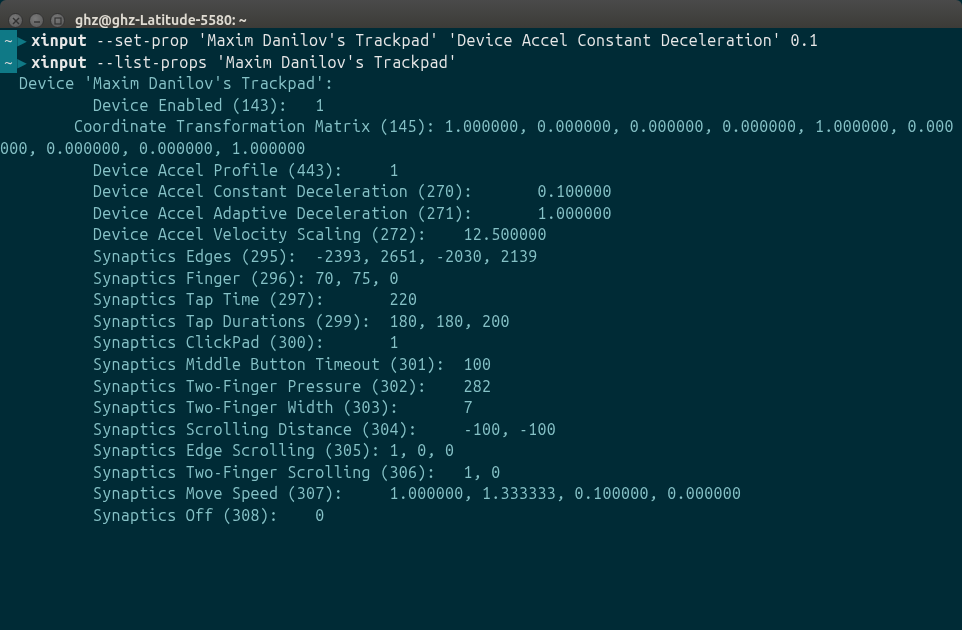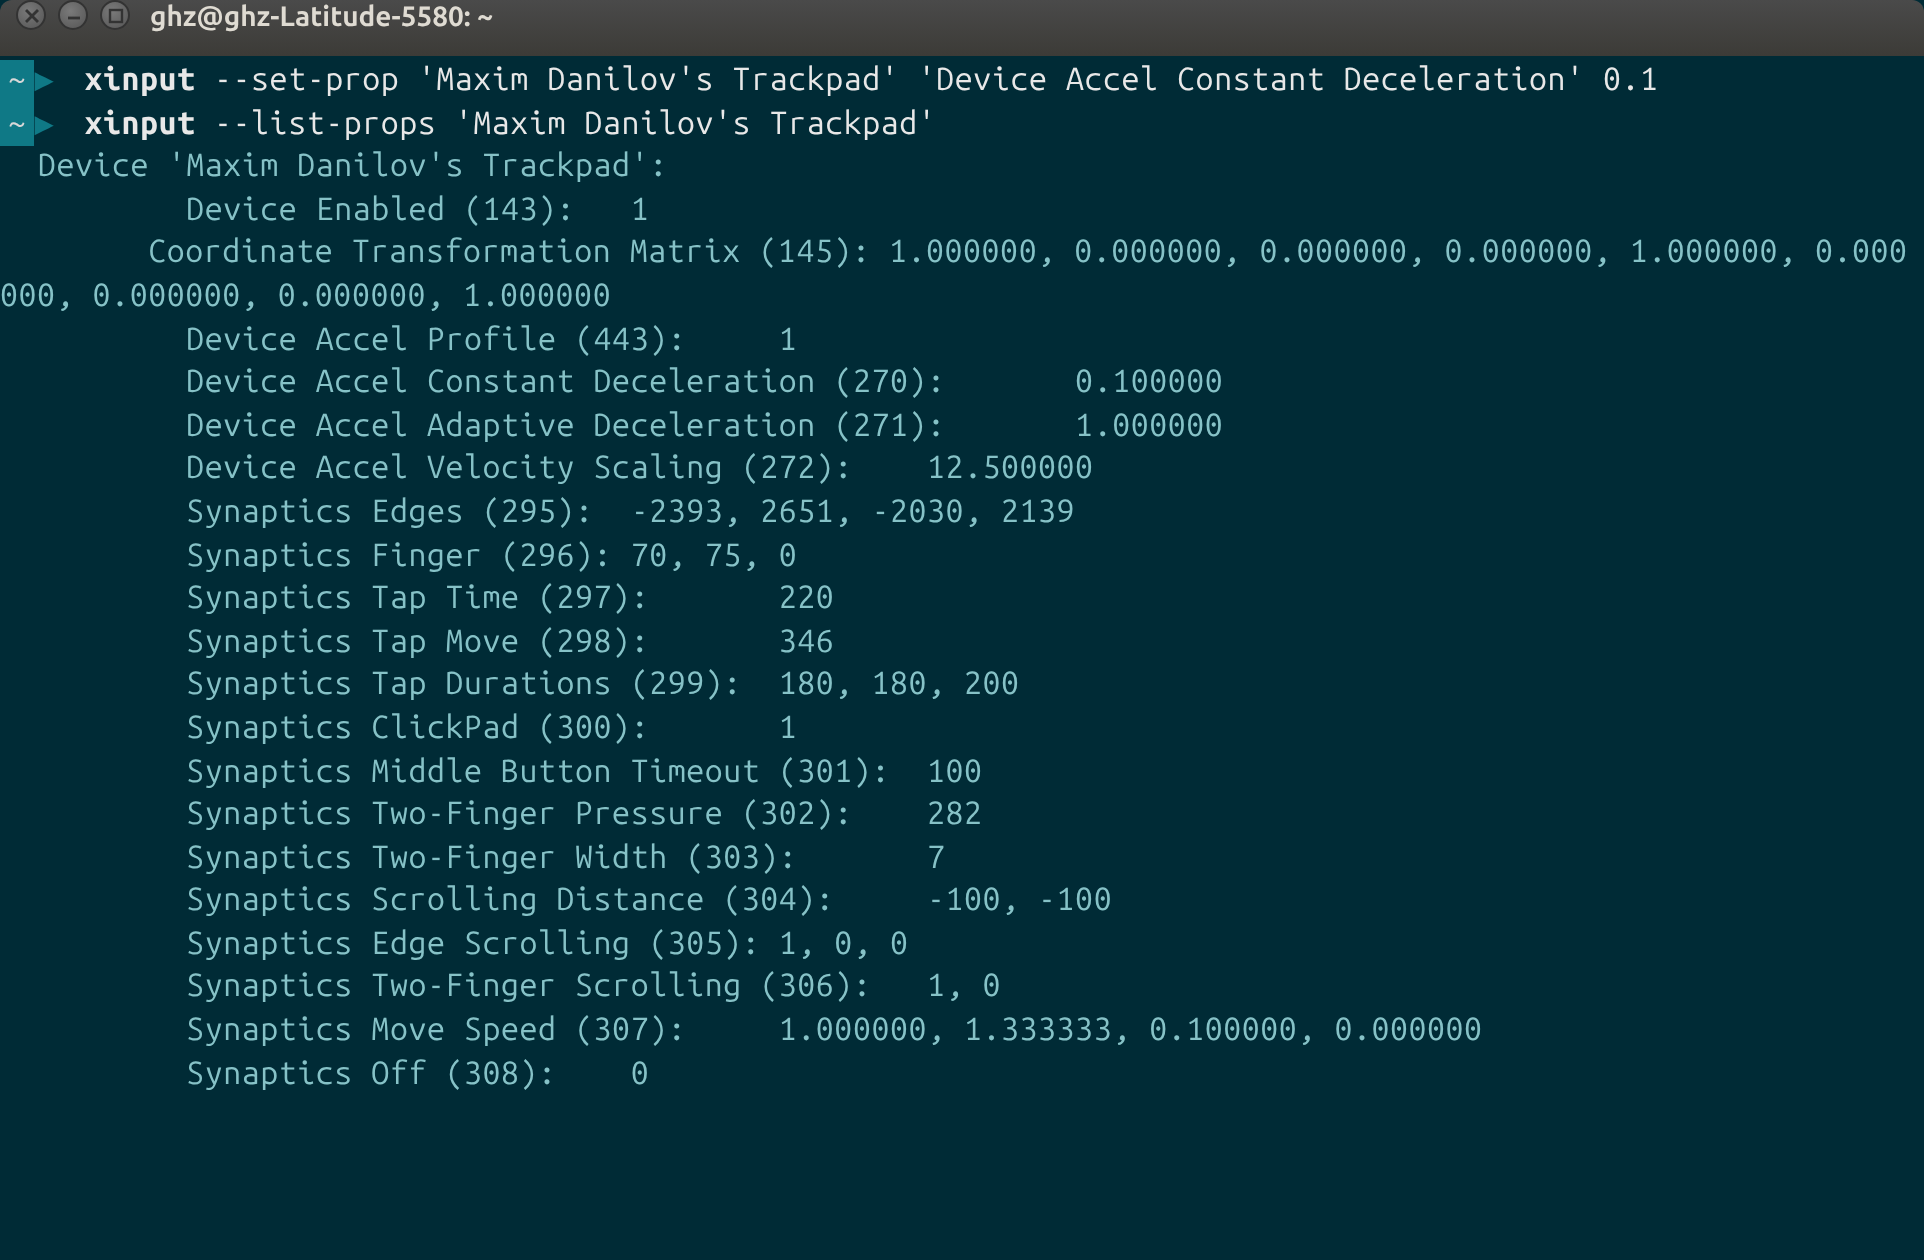--- a/index.html
+++ b/index.html
@@ -12,21 +12,21 @@
       font-family: "Ubuntu Mono", "DejaVu Sans Mono", "Courier New", monospace;
       font-size: 16px;
       width: 962px;
       height: 630px;
       overflow: hidden;
     }
     .titlebar {
       background: linear-gradient(to bottom, #4a4a4a 0%, #3c3b37 100%);
       height: 28px;
       display: flex;
-      align-items: flex-start;
+      align-items: flex-end;
       padding: 0 8px;
       border-radius: 6px 6px 0 0;
     }
     .window-controls {
       display: flex;
       gap: 6px;
       align-items: center;
     }
     .window-btn {
       width: 15px;
@@ -66,21 +66,20 @@
       display: inline-block;
     }
     .prompt-arrow {
       color: #0f7986;
       display: inline-block;
       margin-right: 4px;
     }
     .cmd {
       color: #e8e8e8;
       font-weight: bold;
-      margin-left: 11px;
     }
     .arg {
       color: #e8e8e8;
       text-align: center;
     }
     .output {
       color: #86c2c7;
       white-space: pre;
       display: block;
       padding-left: 19px;
@@ -127,21 +126,20 @@
   <span class="output">Device 'Maxim Danilov's Trackpad':</span>
   <span class="output">        Device Enabled (143):   1</span>
   <span class="output-wrap">        Coordinate Transformation Matrix (145): 1.000000, 0.000000, 0.000000, 0.000000, 1.000000, 0.000000, 0.000000, 0.000000, 1.000000</span>
   <span class="output">        Device Accel Profile (443):     1</span>
   <span class="output">        Device Accel Constant Deceleration (270):       0.100000</span>
   <span class="output">        Device Accel Adaptive Deceleration (271):       1.000000</span>
   <span class="output">        Device Accel Velocity Scaling (272):    12.500000</span>
   <span class="output">        Synaptics Edges (295):  -2393, 2651, -2030, 2139</span>
   <span class="output">        Synaptics Finger (296): 70, 75, 0</span>
   <span class="output">        Synaptics Tap Time (297):       220</span>
-  <span class="output">        Synaptics Tap Move (298):       346</span>
   <span class="output">        Synaptics Tap Durations (299):  180, 180, 200</span>
   <span class="output">        Synaptics ClickPad (300):       1</span>
   <span class="output">        Synaptics Middle Button Timeout (301):  100</span>
   <span class="output">        Synaptics Two-Finger Pressure (302):    282</span>
   <span class="output">        Synaptics Two-Finger Width (303):       7</span>
   <span class="output">        Synaptics Scrolling Distance (304):     -100, -100</span>
   <span class="output">        Synaptics Edge Scrolling (305): 1, 0, 0</span>
   <span class="output">        Synaptics Two-Finger Scrolling (306):   1, 0</span>
   <span class="output">        Synaptics Move Speed (307):     1.000000, 1.333333, 0.100000, 0.000000</span>
   <span class="output">        Synaptics Off (308):    0</span>

